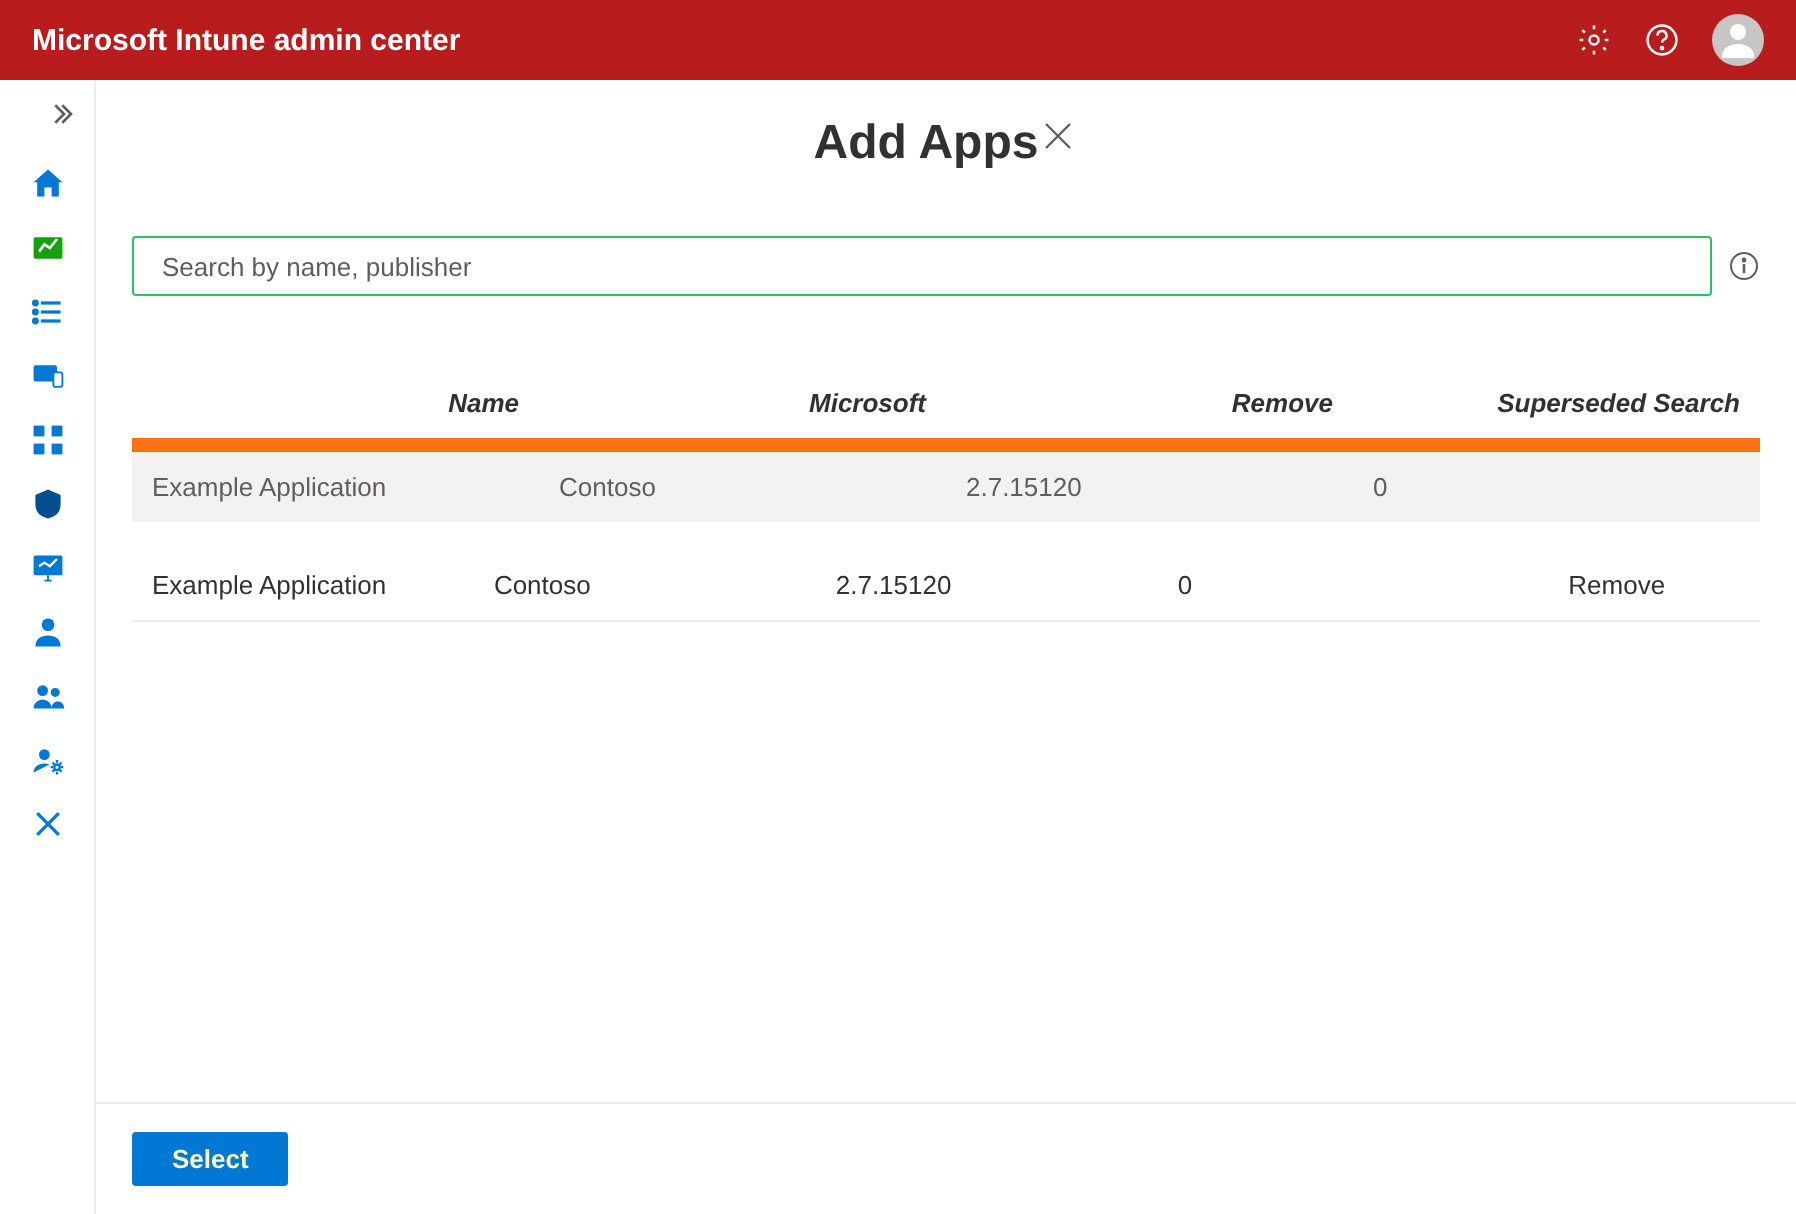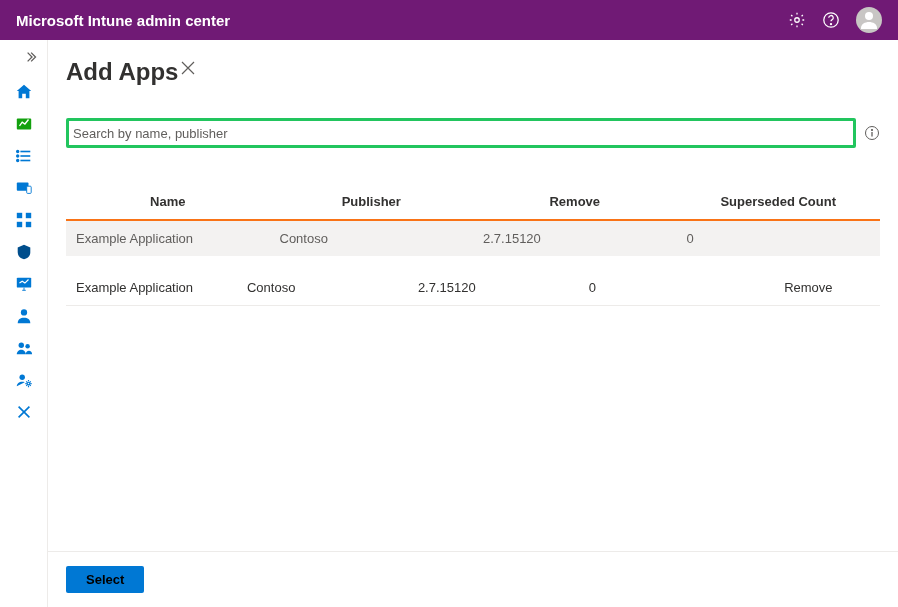--- a/index.html
+++ b/index.html
@@ -7,21 +7,21 @@
       font-family: "Segoe UI", -apple-system, BlinkMacSystemFont, sans-serif;
       font-size: 13px;
       color: #323130;
       background: #fff;
       width: 898px;
       height: 607px;
       overflow: hidden;
       position: relative;
     }
     .topbar {
-      background: #701a75;
+      background: #b91c1c;
       color: #fff;
       height: 40px;
       display: flex;
       align-items: center;
       padding: 0 16px;
       justify-content: space-between;
     }
     .topbar-title {
       font-size: 15px;
       font-weight: 600;
@@ -83,21 +83,21 @@
     .sidebar-icon svg { width: 18px; height: 18px; }
     .main {
       flex: 1;
       padding: 18px 18px 0 18px;
       position: relative;
       display: flex;
       flex-direction: column;
     }
     .page-header {
       display: flex;
-      justify-content: flex-start;
+      justify-content: center;
       align-items: flex-start;
     }
     .page-title {
       font-size: 24px;
       font-weight: 600;
       color: #323130;
     }
     .close-btn {
       width: 20px;
       height: 20px;
@@ -106,48 +106,49 @@
     }
     .search-row {
       display: flex;
       align-items: center;
       gap: 8px;
       margin-top: 32px;
     }
     .search-input {
       flex: 1;
       height: 30px;
-      border: 3px solid #22c55e;
+      border: 1px solid #22c55e;
       border-radius: 2px;
-      padding: 0 4px;
+      padding: 0 14px;
       font-size: 13px;
       font-family: inherit;
       outline: none;
     }
     .search-input::placeholder { color: #605e5c; }
     .info-icon {
       width: 16px;
       height: 16px;
       color: #605e5c;
       cursor: pointer;
     }
     .table-wrap {
       margin-top: 36px;
     }
     table {
       width: 100%;
       border-collapse: collapse;
     }
     thead th {
-      text-align: center;
+      text-align: right;
       font-weight: 600;
       font-size: 13px;
       padding: 10px 10px;
-      border-bottom: 2px solid #f97316;
+      border-bottom: 7px solid #f97316;
       color: #323130;
+      font-style: italic;
     }
     tbody td {
       padding: 10px 10px;
       font-size: 13px;
       color: #605e5c;
       margin-left: 40px;
     }
     tbody tr.selected-row {
       background: #f3f2f1;
     }
@@ -179,21 +180,21 @@
     .footer {
       position: absolute;
       bottom: 0;
       left: 48px;
       right: 0;
       border-top: 1px solid #edebe9;
       padding: 14px 18px;
     }
     .select-btn {
       background: #0078d4;
-      color: #000000;
+      color: #fef9c3;
       border: none;
       padding: 6px 20px;
       font-size: 13px;
       font-weight: 600;
       cursor: pointer;
       border-radius: 2px;
     }
   </style>
 </head>
 <body>
@@ -324,23 +325,23 @@
             <line x1="8" y1="7" x2="8" y2="11.5" stroke-width="1.3"></line>
           </svg>
       </div>
     </div>
 
     <div class="table-wrap">
       <table>
         <thead>
           <tr>
             <th class="col-name">Name</th>
-            <th class="col-pub">Publisher</th>
+            <th class="col-pub">Microsoft</th>
             <th class="col-ver">Remove</th>
-            <th class="col-sc">Superseded Count</th>
+            <th class="col-sc">Superseded Search</th>
           </tr>
         </thead>
         <tbody>
           <tr class="selected-row">
             <td>Example Application</td>
             <td>Contoso</td>
             <td>2.7.15120</td>
             <td>0</td>
           </tr>
         </tbody>

